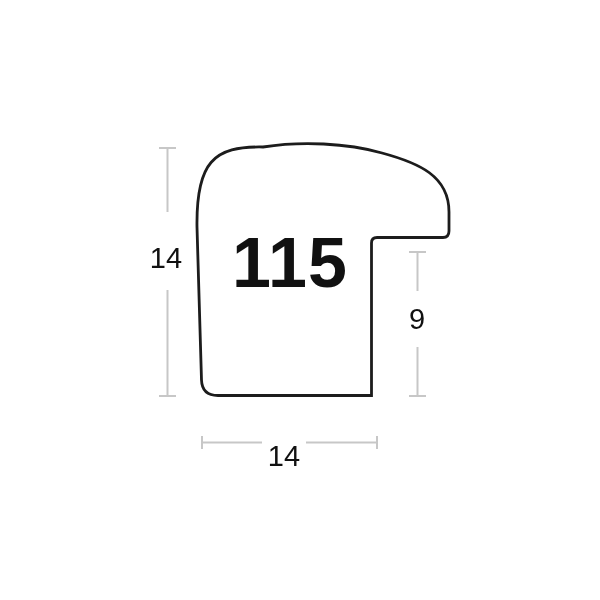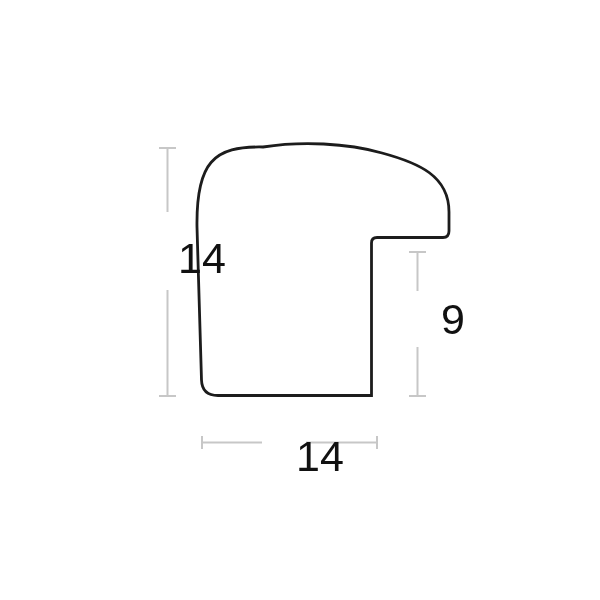--- a/index.html
+++ b/index.html
@@ -17,25 +17,24 @@
   }
   .stage svg {
     position: absolute;
     left: 0;
     top: 0;
   }
   .dim-label {
     position: absolute;
     transform: translate(-50%, -50%);
     color: #111111;
-    font-size: 43px;
+    font-size: 29px;
     line-height: 1;
     white-space: nowrap;
     user-select: none;
-    margin-left: 36px;
   }
   .profile-label {
     position: absolute;
     transform: translate(-50%, -50%);
     color: #111111;
     font-size: 70px;
     font-weight: bold;
     letter-spacing: 1px;
     line-height: 1;
     white-space: nowrap;
@@ -74,20 +73,21 @@
              L 449 231
              Q 449 237.5 443 237.5
              L 377 237.5
              Q 371.5 237.5 371.5 243
              L 371.5 395.5
              L 218 395.5
              Q 202 395.5 201.5 380
              Z" fill="#ffffff" stroke="#1c1c1c" stroke-width="2.8" stroke-linejoin="miter"></path>
   </svg>
 
+  <div class="profile-label" style="left:290px; top:263px;">115</div>
 
   <div class="dim-label" style="left:166px; top:258px;">14</div>
 
   <div class="dim-label" style="left:284px; top:456px;">14</div>
 
   <div class="dim-label" style="left:417px; top:319px;">9</div>
 
 </div>
 
 </body></html>

